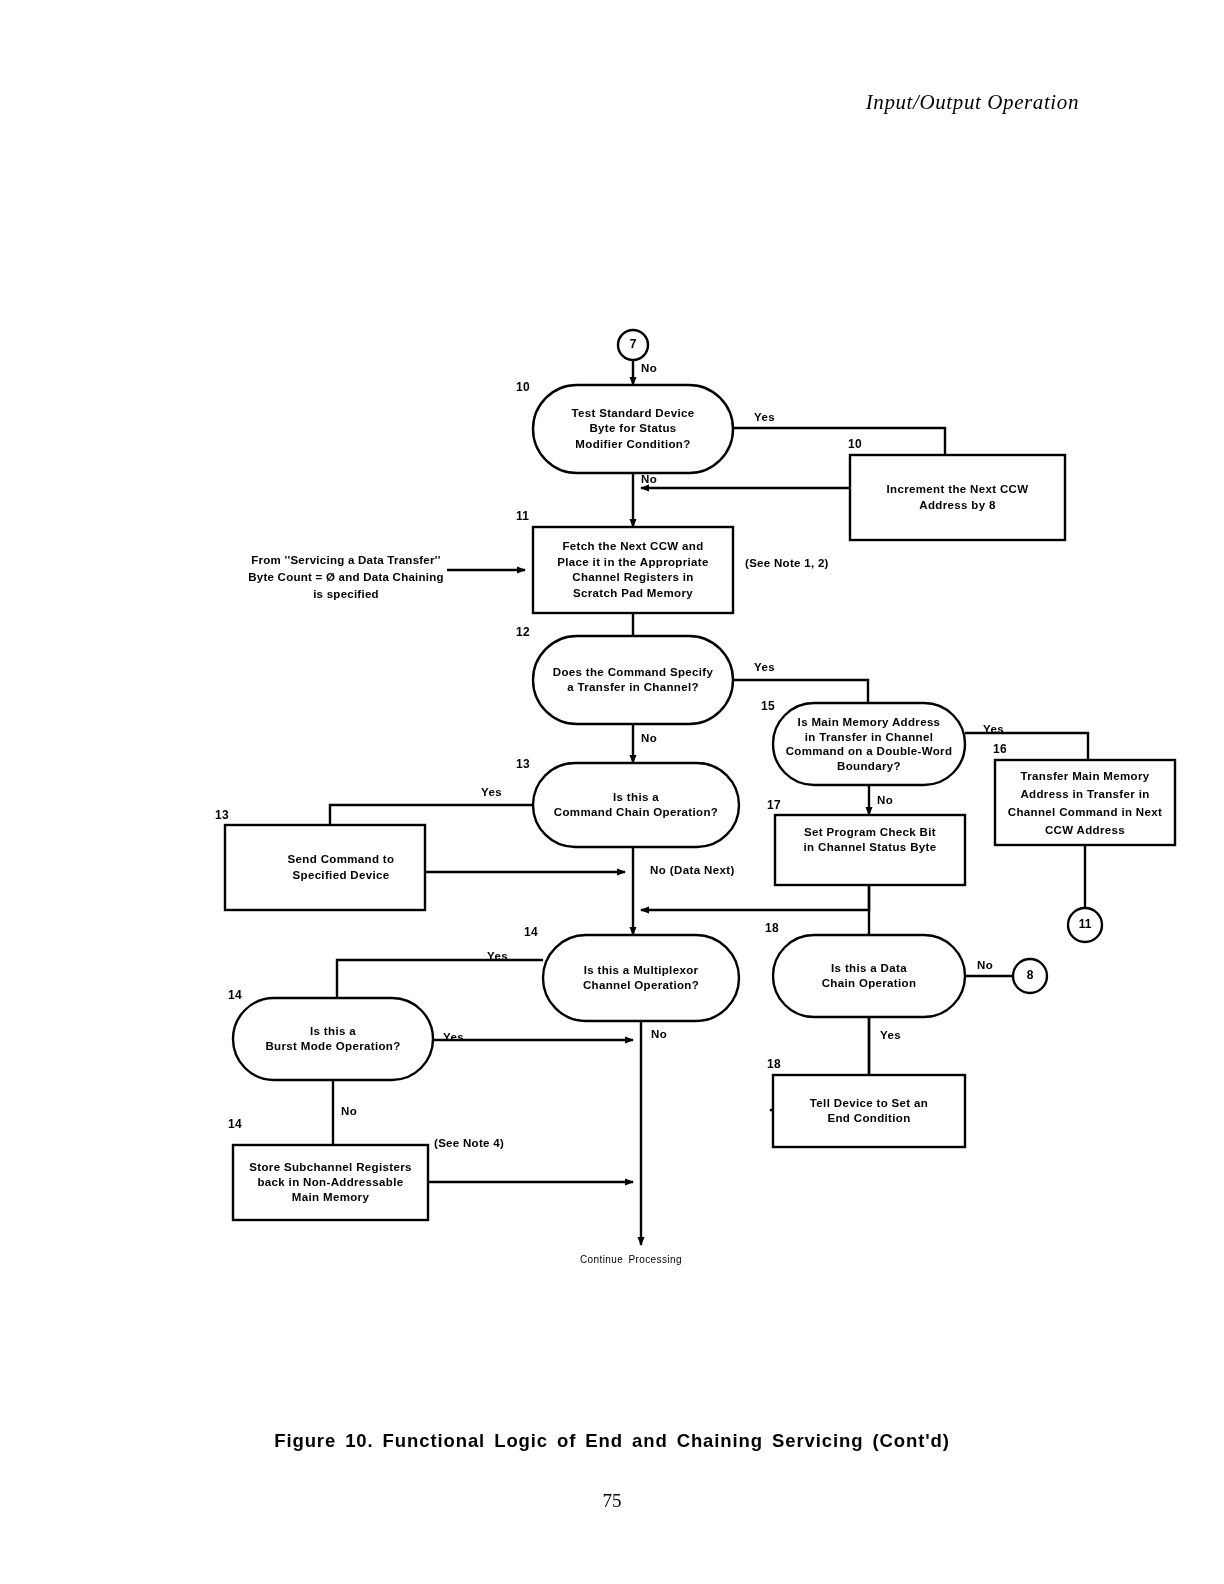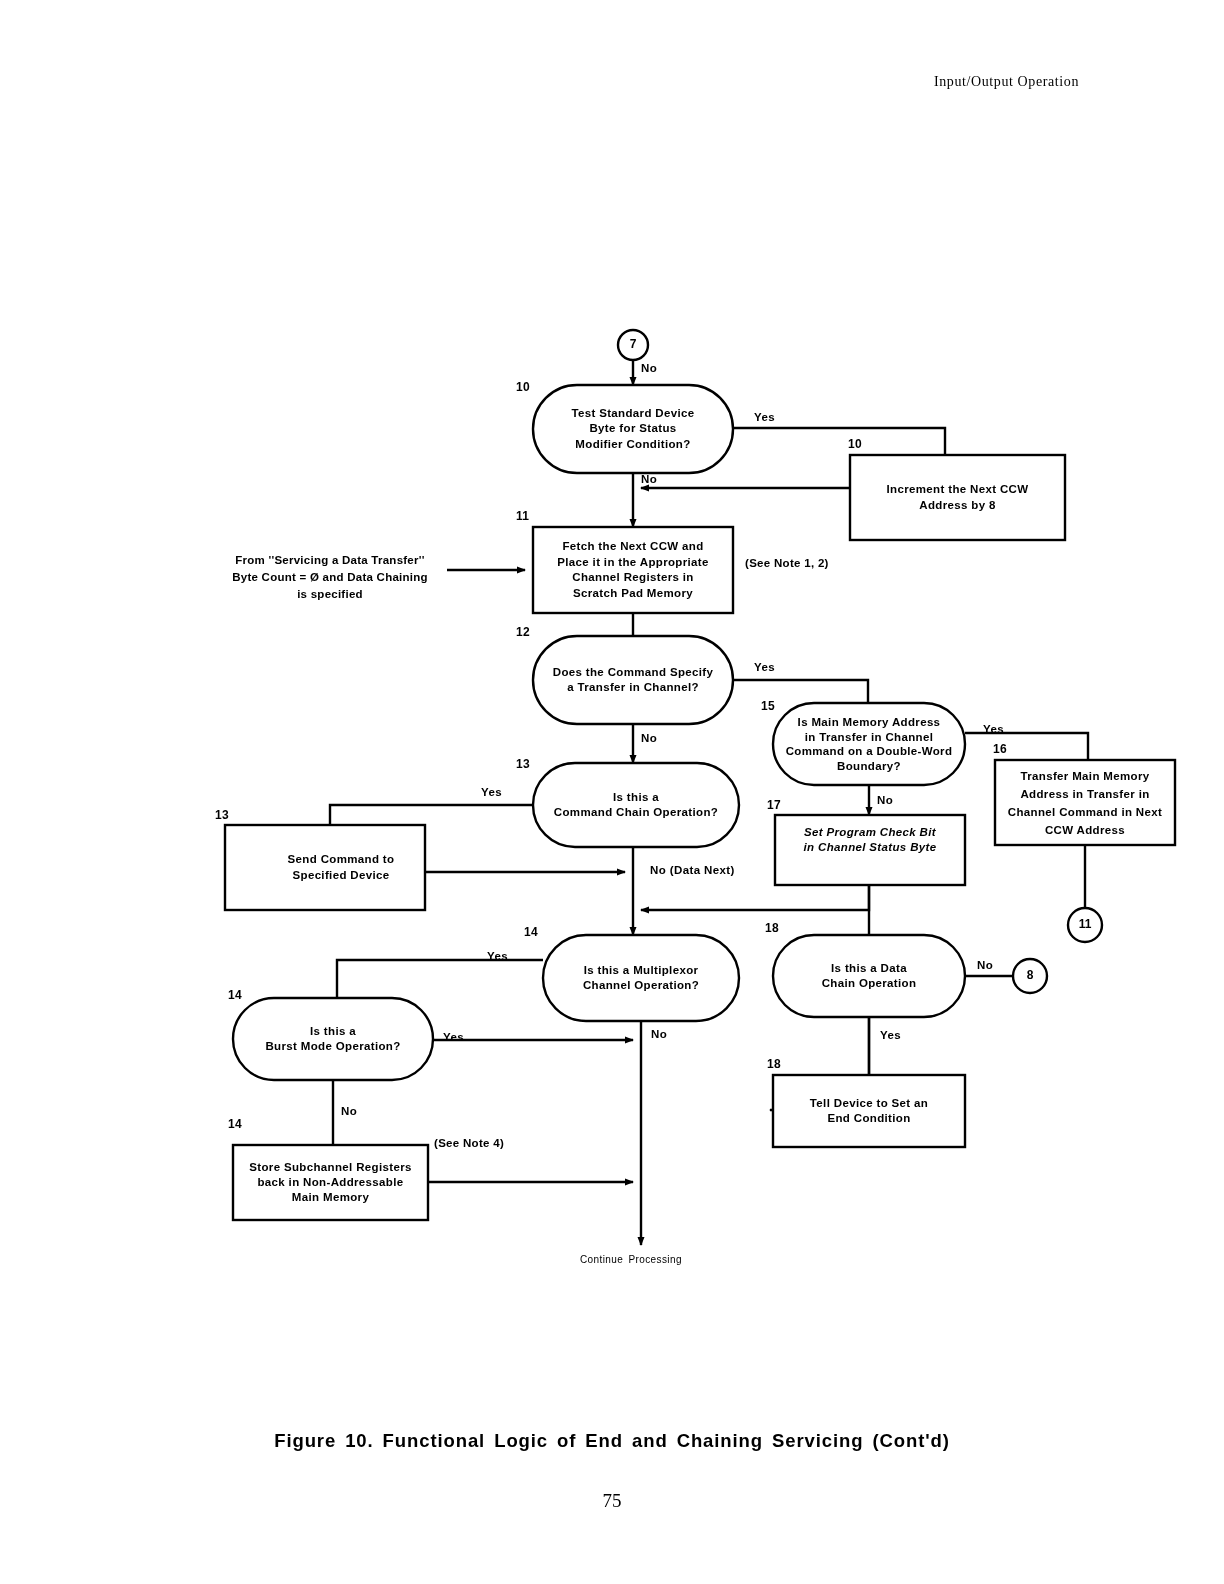--- a/index.html
+++ b/index.html
@@ -9,23 +9,24 @@
     font-family:"Liberation Sans", sans-serif;
     color:#000;
     position:relative;
     overflow:hidden;
   }
   .page{position:absolute;inset:0;}
 
   
   .header{
     position:absolute;
-    right:145px; top:74px;
+    right:145px; top:90px;
     font-family:"Liberation Serif", serif;
-    font-size:14px;
+    font-style:italic;
+    font-size:21px;
     letter-spacing:0.6px;
     white-space:nowrap;
   }
 
   
   .caption{
     position:absolute;
     left:0;right:0;top:1430px;
     text-align:center;
     font-size:18.5px;
@@ -212,21 +213,21 @@
 Command on a Double-Word
 Boundary?</div>
   <div class="ntext" style="left:993px;top:760px;width:184px;height:85px;line-height:18px;">Transfer Main Memory
 Address in Transfer in
 Channel Command in Next
 CCW Address</div>
   <div class="ntext" style="left:533px;top:763px;width:206px;height:84px;">Is this a
 Command Chain Operation?</div>
   <div class="ntext" style="left:225px;top:825px;width:232px;height:85px;">Send Command to
 Specified Device</div>
-  <div class="ntext" style="left:775px;top:815px;width:190px;height:50px;font-style:italic;">Set Program Check Bit
+  <div class="ntext" style="left:775px;top:815px;width:190px;height:50px;">Set Program Check Bit
 in Channel Status Byte</div>
   <div class="ntext" style="left:543px;top:935px;width:196px;height:86px;">Is this a Multiplexor
 Channel Operation?</div>
   <div class="ntext" style="left:773px;top:935px;width:192px;height:82px;">Is this a Data
 Chain Operation</div>
   <div class="ntext" style="left:233px;top:998px;width:200px;height:82px;">Is this a
 Burst Mode Operation?</div>
   <div class="ntext" style="left:773px;top:1075px;width:192px;height:72px;">Tell Device to Set an
 End Condition</div>
   <div class="ntext" style="left:231px;top:1145px;width:199px;height:75px;line-height:15px;">Store  Subchannel  Registers
@@ -259,21 +260,21 @@
   <div class="lbl" style="left:650px;top:864px;">No (Data Next)</div>
   <div class="lbl" style="left:487px;top:950px;">Yes</div>
   <div class="lbl" style="left:651px;top:1028px;">No</div>
   <div class="lbl" style="left:977px;top:959px;">No</div>
   <div class="lbl" style="left:880px;top:1029px;">Yes</div>
   <div class="lbl" style="left:443px;top:1031px;">Yes</div>
   <div class="lbl" style="left:341px;top:1105px;">No</div>
 
   <div class="note" style="left:745px;top:557px;">(See Note 1, 2)</div>
   <div class="note" style="left:434px;top:1137px;">(See Note 4)</div>
-  <div class="fromlbl" style="left:212px;top:552px;width:236px;">From ''Servicing a Data Transfer''
+  <div class="fromlbl" style="left:228px;top:552px;width:236px;">From ''Servicing a Data Transfer''
 Byte Count = Ø  and Data Chaining
 is specified</div>
   <div class="contproc" style="left:580px;top:1254px;">Continue  Processing</div>
 
   <div class="caption">Figure 10. Functional Logic of End and Chaining Servicing (Cont'd)</div>
   <div class="folio">75</div>
 
 </div>
 
 </body></html>

